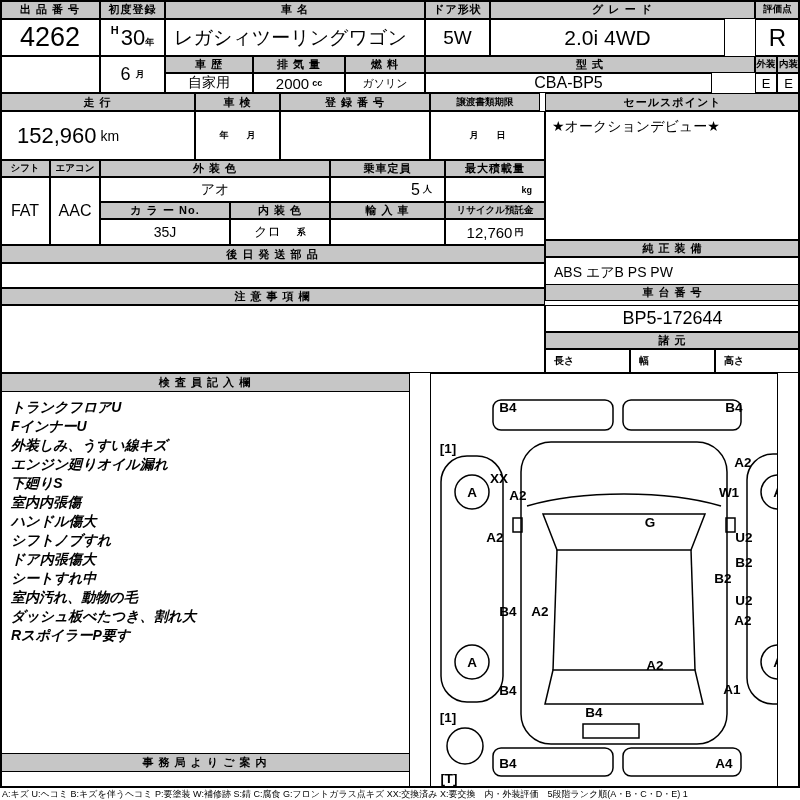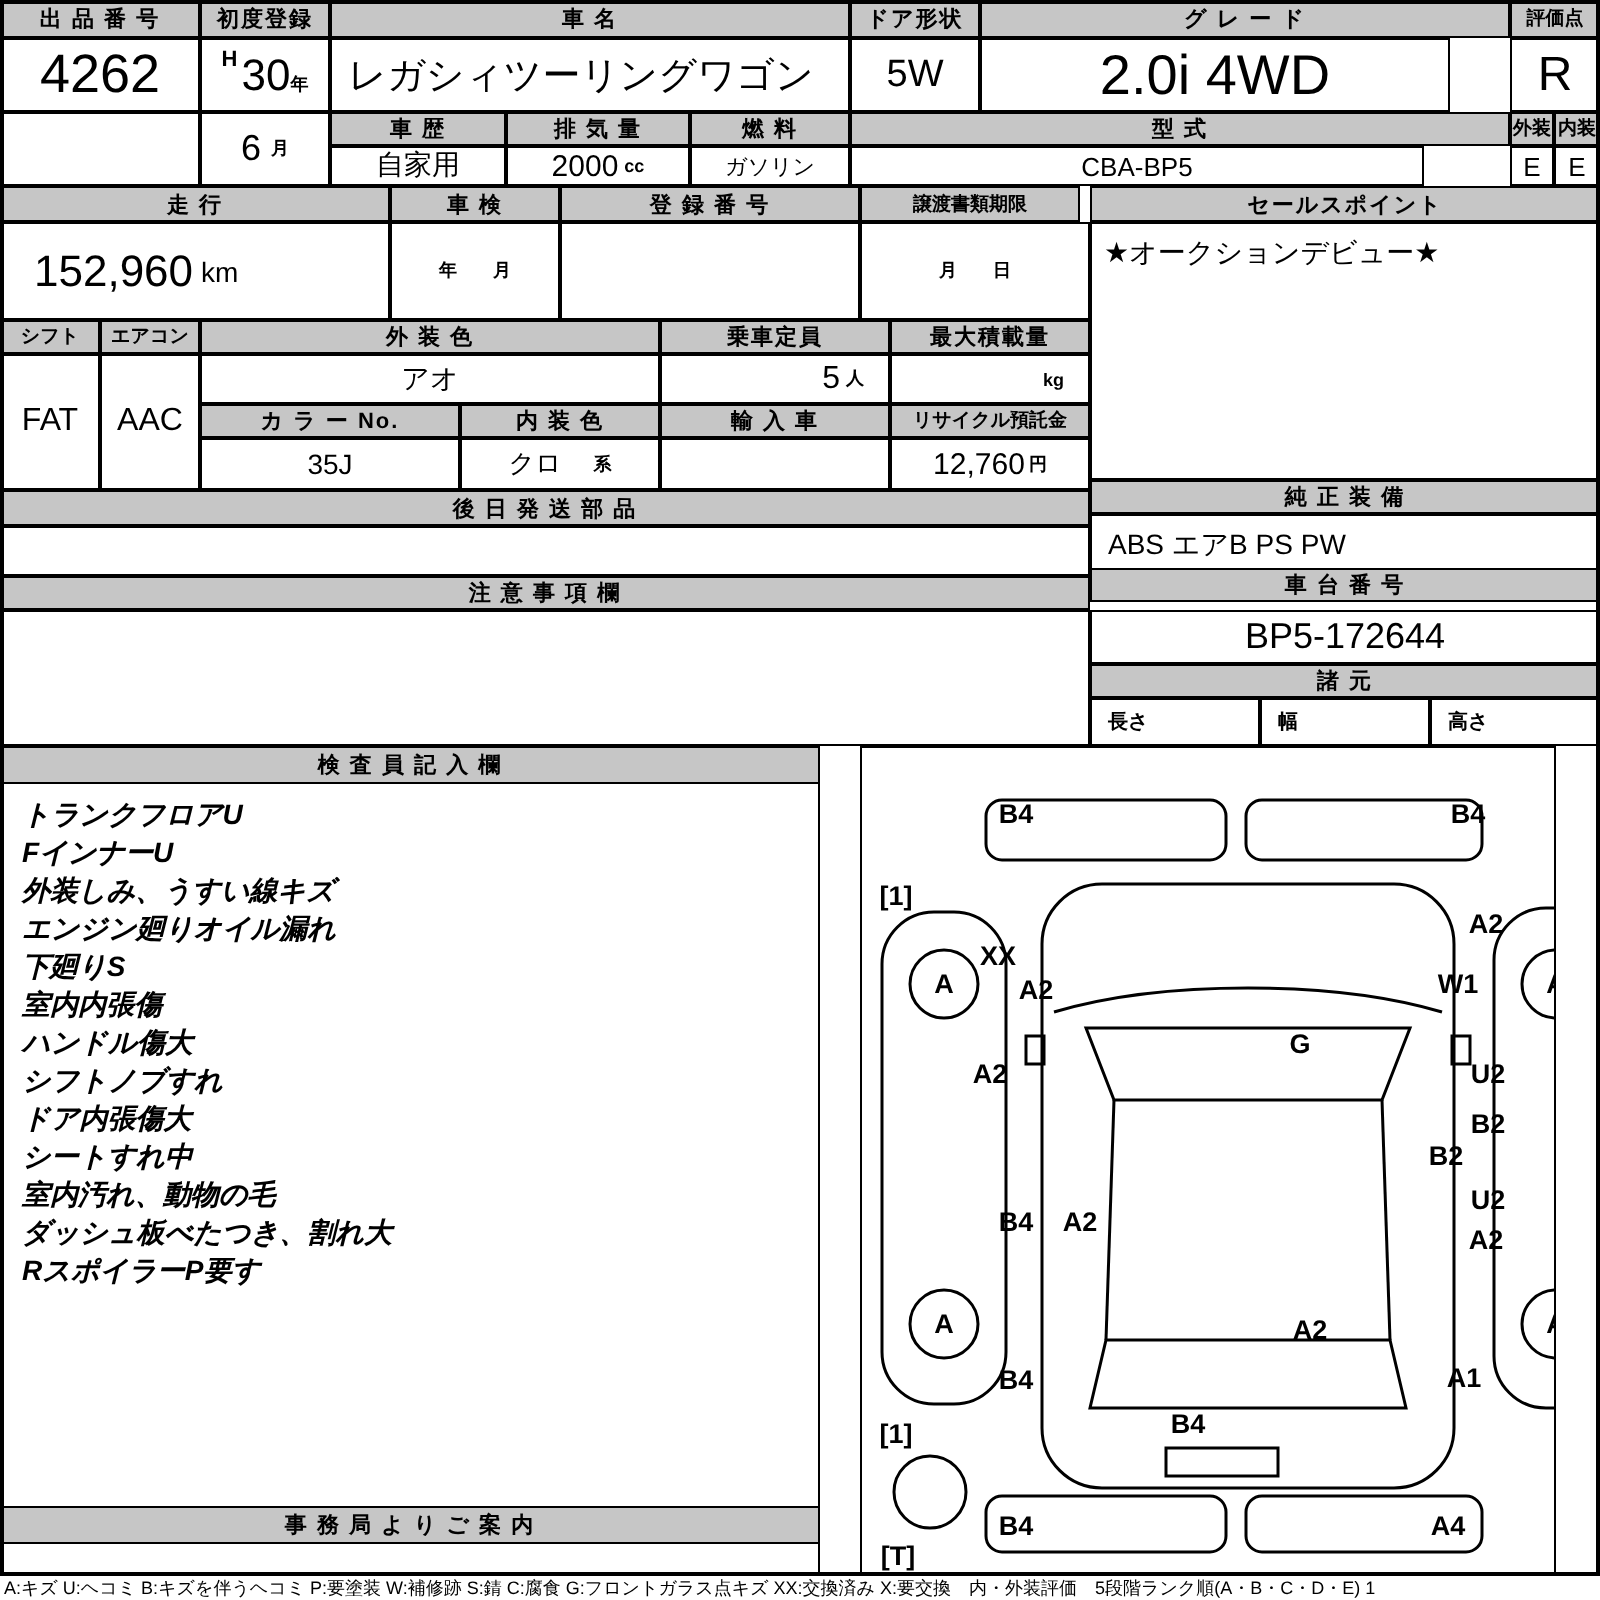--- a/index.html
+++ b/index.html
@@ -40,42 +40,42 @@
   <div class="c g sm" style="left:755px;top:0;width:45px;height:19px">評価点</div>
 
   <div class="c b" style="left:0;top:19px;width:100px;height:37px;font-size:27px">4262</div>
   <div class="c" style="left:100px;top:19px;width:65px;height:37px">
     <span style="font-size:11px;font-weight:bold;align-self:flex-start;padding-top:4px;margin-right:2px">H</span>
     <span class="b" style="font-size:22px">30</span>
     <span class="unit" style="align-self:flex-end;padding-bottom:6px">年</span>
   </div>
   <div class="c b l" style="left:165px;top:19px;width:260px;height:37px;font-size:19px;white-space:nowrap">レガシィツーリングワゴン</div>
   <div class="c b" style="left:425px;top:19px;width:65px;height:37px;font-size:19px">5W</div>
-  <div class="c b" style="left:490px;top:19px;width:235px;height:37px;font-size:28px">2.0i 4WD</div>
+  <div class="c b" style="left:490px;top:19px;width:235px;height:37px;font-size:21px">2.0i 4WD</div>
   <div class="c b" style="left:755px;top:19px;width:45px;height:37px;font-size:24px">R</div>
 
   <div class="c" style="left:0;top:56px;width:100px;height:37px"></div>
   <div class="c" style="left:100px;top:56px;width:65px;height:37px">
     <span class="b" style="font-size:18px">6</span>
     <span class="unit" style="margin-left:5px">月</span>
   </div>
   <div class="c g" style="left:165px;top:56px;width:88px;height:17px">車 歴</div>
   <div class="c g" style="left:253px;top:56px;width:92px;height:17px">排 気 量</div>
   <div class="c g" style="left:345px;top:56px;width:80px;height:17px">燃 料</div>
   <div class="c g" style="left:425px;top:56px;width:330px;height:17px">型 式</div>
   <div class="c g sm" style="left:755px;top:56px;width:22px;height:17px">外装</div>
   <div class="c g sm" style="left:777px;top:56px;width:23px;height:17px">内装</div>
 
   <div class="c b" style="left:165px;top:73px;width:88px;height:20px;font-size:14px">自家用</div>
   <div class="c" style="left:253px;top:73px;width:92px;height:20px">
     <span class="b" style="font-size:15px">2000</span>
     <span class="unit" style="margin-left:3px">cc</span>
   </div>
   <div class="c b" style="left:345px;top:73px;width:80px;height:20px;font-size:11px">ガソリン</div>
-  <div class="c b" style="left:425px;top:73px;width:287px;height:20px;font-size:13px">CBA-BP5</div>
+  <div class="c b" style="left:425px;top:73px;width:287px;height:20px;font-size:16px">CBA-BP5</div>
   <div class="c b" style="left:755px;top:73px;width:22px;height:20px;font-size:13px">E</div>
   <div class="c b" style="left:777px;top:73px;width:23px;height:20px;font-size:13px">E</div>
 
   <div class="c g" style="left:0;top:93px;width:195px;height:18px">走 行</div>
   <div class="c l" style="left:0;top:111px;width:195px;height:49px;padding-left:16px">
     <span class="b" style="font-size:22px">152,960</span>
     <span class="b" style="font-size:14px;margin-left:4px">km</span>
   </div>
   <div class="c g" style="left:195px;top:93px;width:85px;height:18px">車 検</div>
   <div class="c" style="left:195px;top:111px;width:85px;height:49px">

